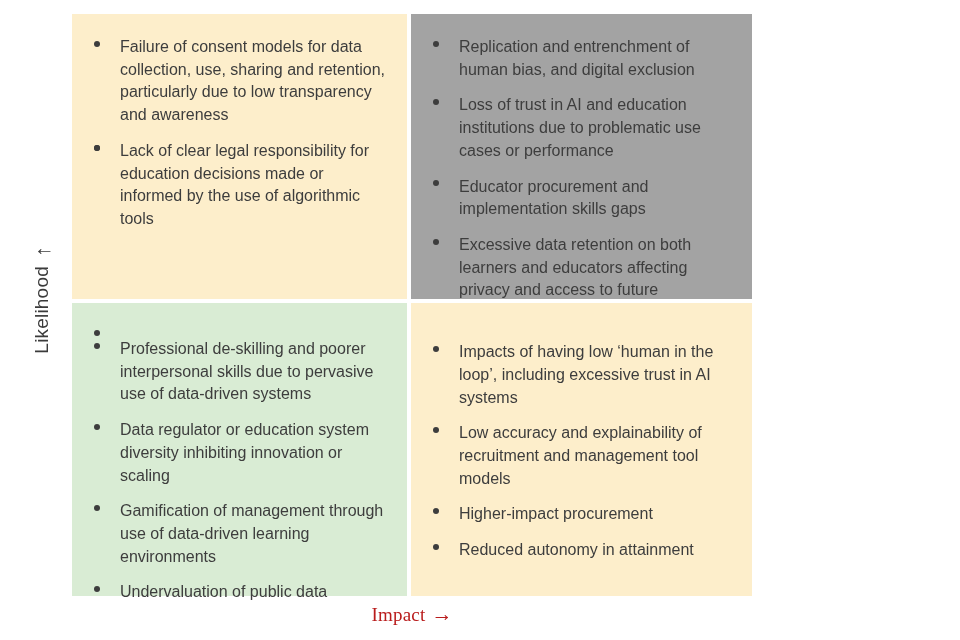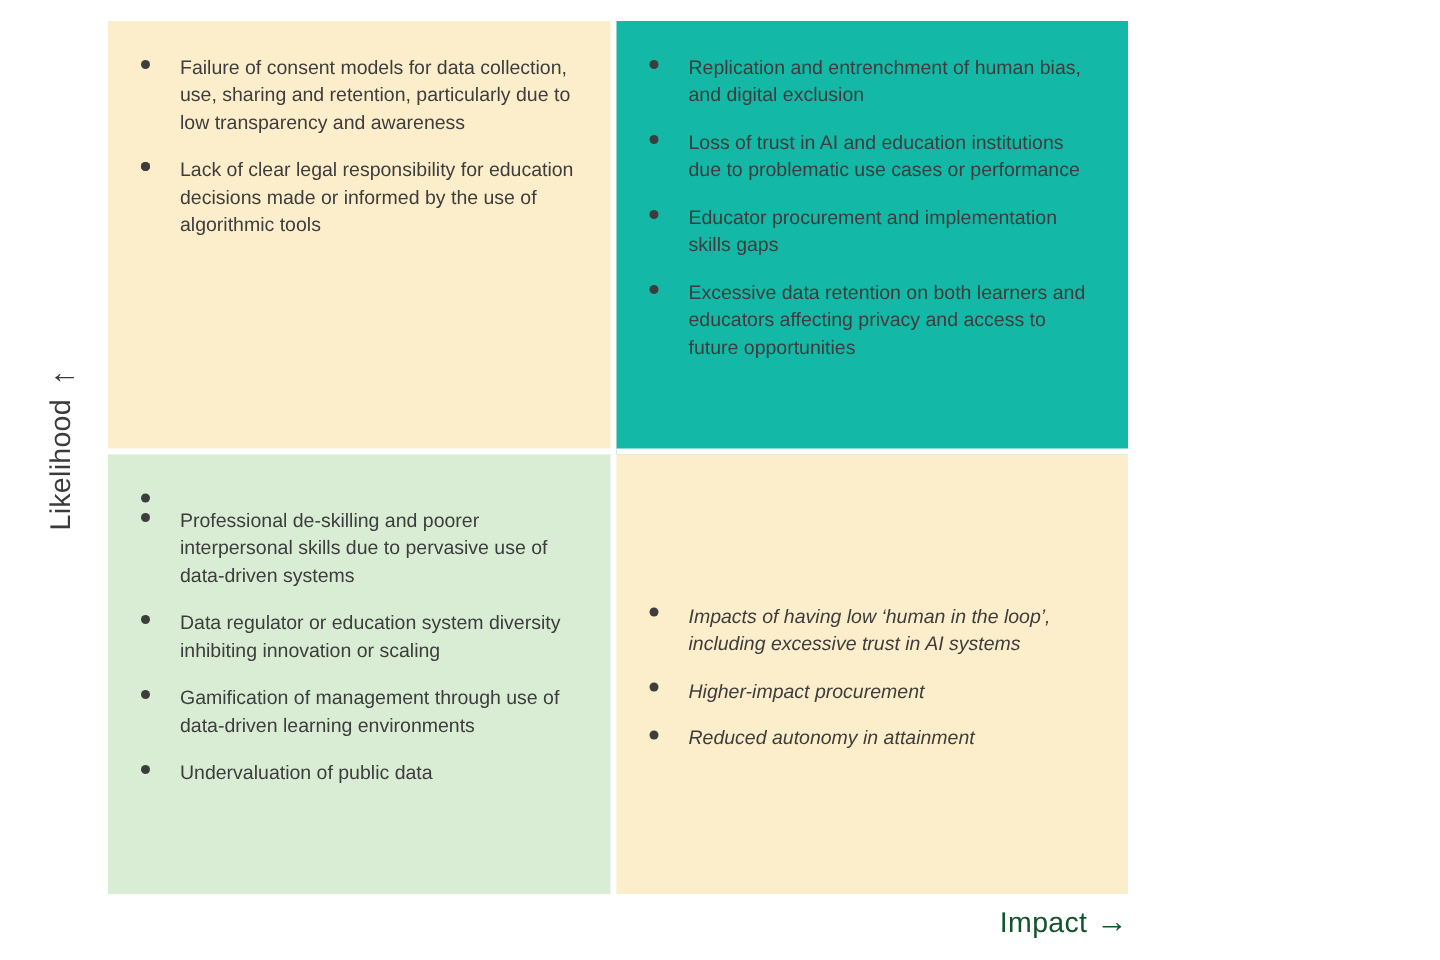--- a/index.html
+++ b/index.html
@@ -44,24 +44,25 @@
     font-size: 21px;
     line-height: 1;
     display: inline-block;
   }
   
   .x-axis {
     position: absolute;
     left: 72px;
     top: 604px;
     width: 680px;
-    text-align: right;
+    text-align: center;
     font-size: 19px;
-    color: #14532d;
+    color: #b91c1c;
     letter-spacing: 0.2px;
+    font-family: Liberation Serif, serif;
   }
   .x-axis .arrow-glyph {
     margin-left: 6px;
   }
   
   .matrix {
     position: absolute;
     left: 72px;
     top: 14px;
     width: 680px;
@@ -76,55 +77,55 @@
     box-sizing: border-box;
     padding: 22px 20px 18px 22px;
     display: flex;
     flex-direction: column;
     justify-content: flex-start;
   }
   .cell.center {
     justify-content: center;
   }
   .cell.tl { background: #fdeecb; border-right: 4px solid #ffffff; border-bottom: 4px solid #ffffff; }
-  .cell.tr { background: #14b8a6; border-bottom: 4px solid #ffffff; }
+  .cell.tr { background: #a3a3a3; border-bottom: 4px solid #ffffff; }
   .cell.bl { background: #d9ecd4; border-right: 4px solid #ffffff; }
   .cell.br { background: #fdeecb; }
 
   ul.items {
     list-style: none;
     margin: 0;
     padding: 0;
   }
   ul.items li {
     position: relative;
     padding-left: 26px;
     margin: 0 0 13px 0;
-    font-size: 13px;
+    font-size: 16px;
     line-height: 1.42;
     color: #3d3d3d;
     max-width: 282px;
   }
   ul.items li:last-child {
     margin-bottom: 0;
   }
   ul.items li .bullet {
     position: absolute;
     left: 0;
     top: 0.30em;
     width: 6px;
     height: 6px;
     border-radius: 50%;
     background: #3d3d3d;
     display: block;
   }
   .cell.tl ul.items li { max-width: 270px; }
   .cell.tr ul.items li { max-width: 276px; }
   .cell.bl ul.items li { max-width: 272px; }
-  .cell.br ul.items li { max-width: 270px; font-style: italic; }
+  .cell.br ul.items li { max-width: 270px; }
 </style>
 </head>
 <body>
 
 <div class="board">
 
   <div class="y-axis">
     <div class="y-axis-inner">
       <span>Likelihood</span>
       <span class="arrow-glyph">↑</span>
@@ -156,20 +157,21 @@
         <li><span class="bullet"></span><span>Professional de-skilling and poorer interpersonal skills due to pervasive use of data-driven systems</span></li>
         <li><span class="bullet"></span><span>Data regulator or education system diversity inhibiting innovation or scaling</span></li>
         <li><span class="bullet"></span><span>Gamification of management through use of data-driven learning environments</span></li>
         <li><span class="bullet"></span><span>Undervaluation of public data</span></li>
       </ul>
     </div>
 
     <div class="cell br center">
       <ul class="items">
         <li><span class="bullet"></span><span>Impacts of having low ‘human in the loop’, including excessive trust in AI systems</span></li>
+        <li><span class="bullet"></span><span>Low accuracy and explainability of recruitment and management tool models</span></li>
         <li><span class="bullet"></span><span>Higher-impact procurement</span></li>
         <li><span class="bullet"></span><span>Reduced autonomy in attainment</span></li>
       </ul>
     </div>
 
   </div>
 
   <div class="x-axis">
     <span>Impact</span><span class="arrow-glyph">→</span>
   </div>

